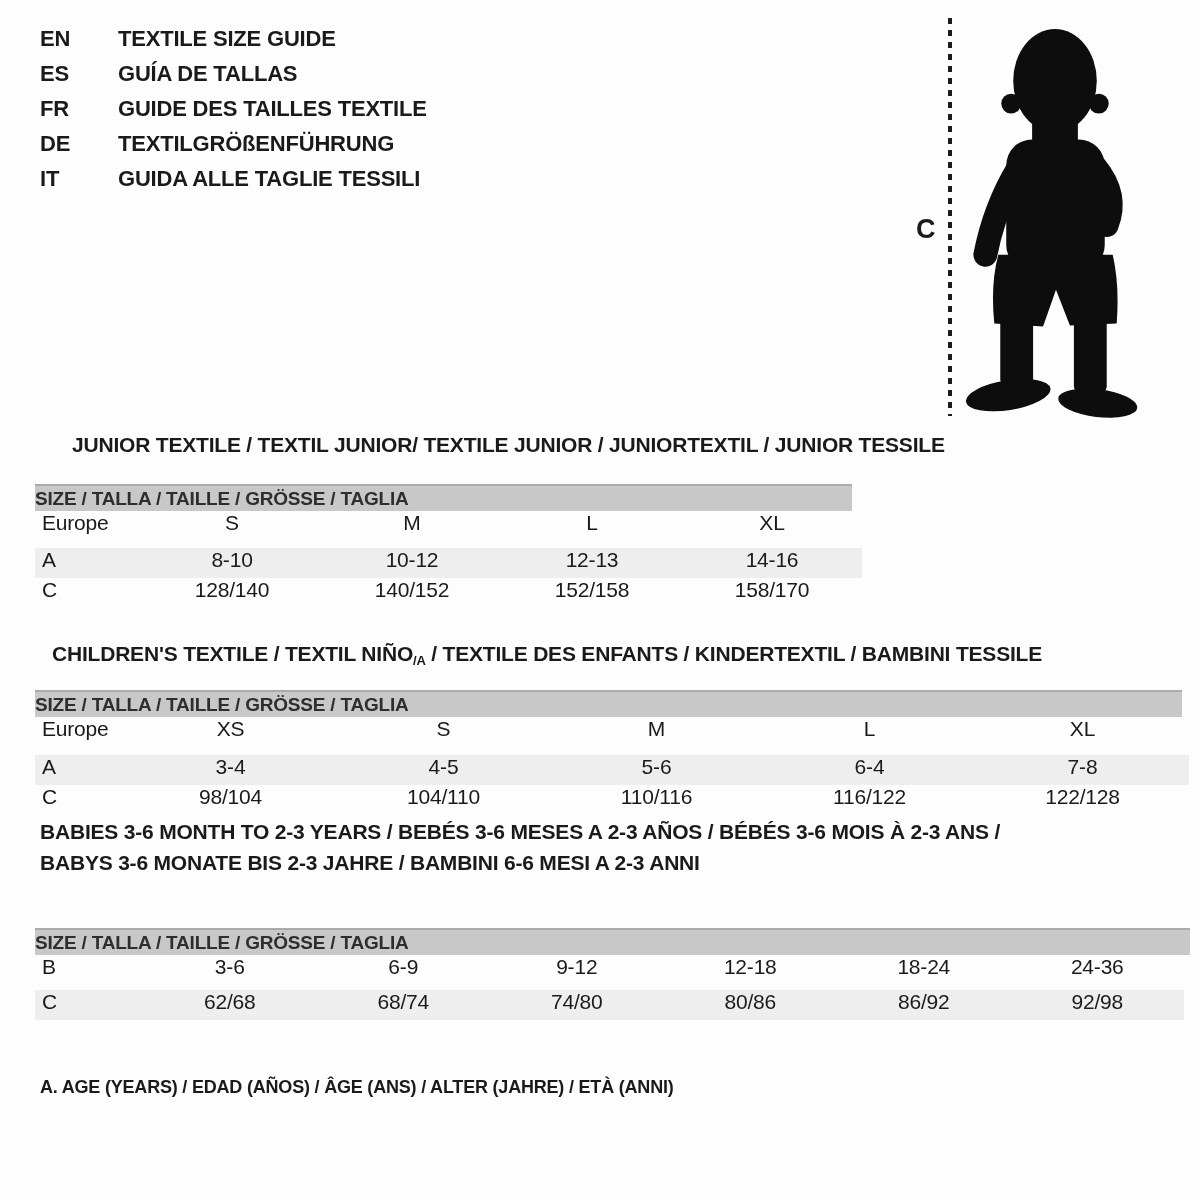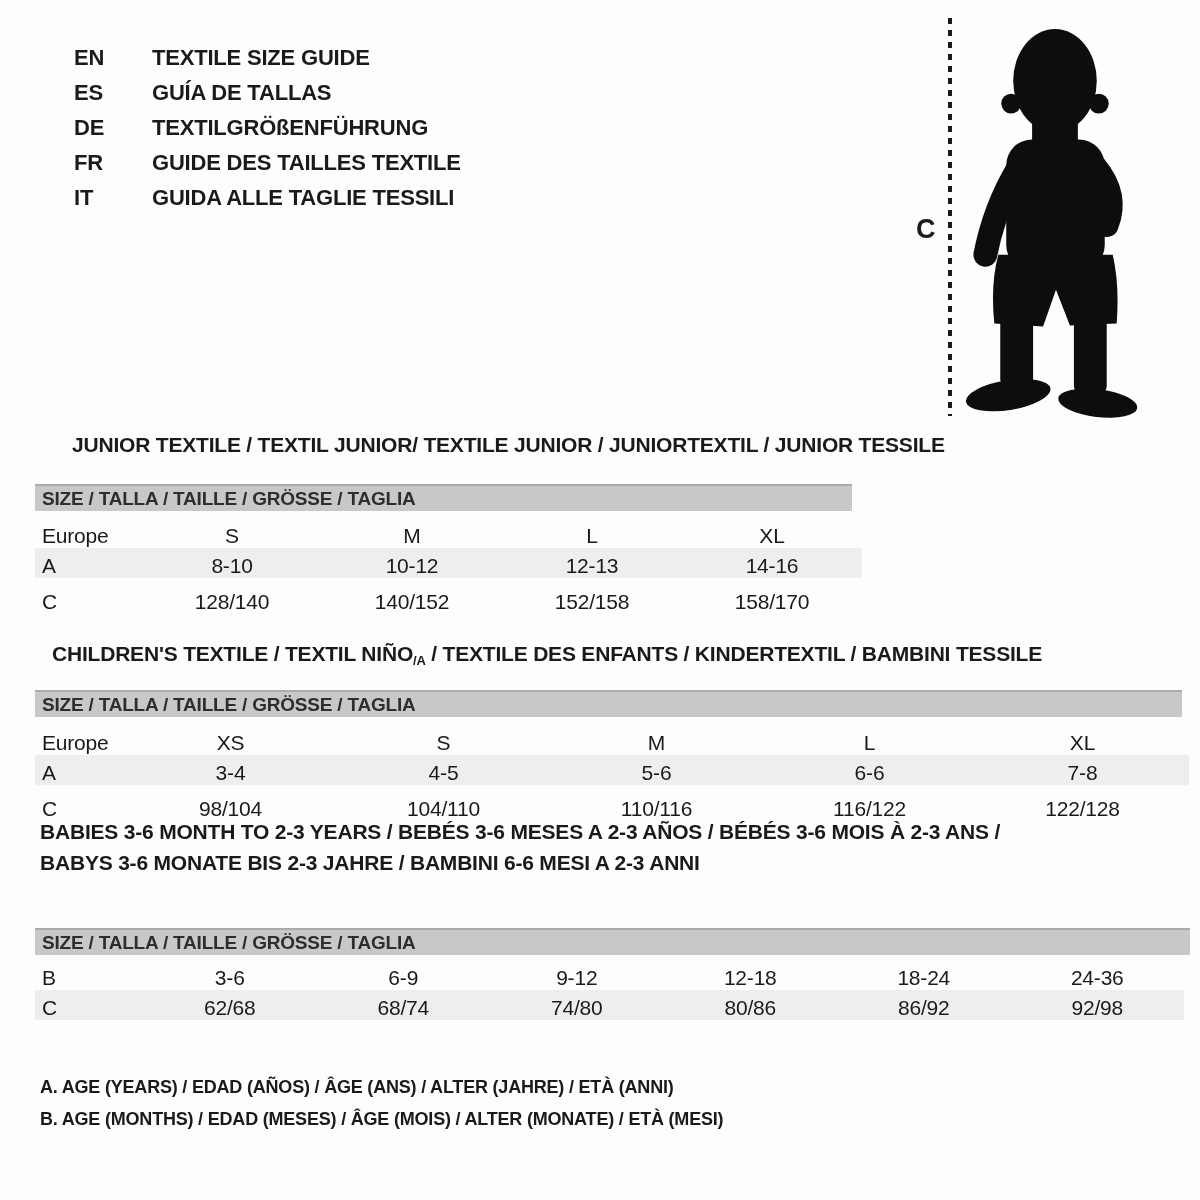--- a/index.html
+++ b/index.html
@@ -6,44 +6,44 @@
   html,body { background:#ffffff; }
   .canvas {
     position:relative; width:1200px; height:1200px;
     background:#fdfdfd; color:var(--ink,#1a1a1a);
     font-family:"Liberation Sans","DejaVu Sans",sans-serif;
     overflow:hidden;
   }
   .abs { position:absolute; }
 
   
-  .langs { left:40px; top:40px;margin-left:34px; }
+  .langs { left:40px; top:21px; }
   .lang-row { display:flex; height:35px; align-items:center;
               font-weight:700; font-size:22px; letter-spacing:-0.2px; white-space:nowrap; }
   .lang-code { width:78px; }
 
   
   .dash-line { left:948px; top:18px; width:4px; height:398px;
     background:repeating-linear-gradient(to bottom, var(--ink,#1a1a1a) 0 6px, transparent 6px 12px); }
   .c-label { left:916px; top:214px; font-size:27px; font-weight:700; }
   .figure-svg { left:958px; top:24px; width:190px; height:398px; color:var(--silhouette,#0d0d0d); }
 
   
   .sec-title { left:40px; font-size:21px; font-weight:700; letter-spacing:-0.2px; white-space:nowrap; }
   .two-line { line-height:31px; }
   .sub-a { font-size:13px; position:relative; top:4px; font-weight:700; }
 
   
   .bar { left:35px; height:27px; background:var(--header_bar,#c8c8c8);
          border-top:2px solid #ababab; display:flex; align-items:center;
-         padding-left:7px; font-size:19px; font-weight:700; color:#2e2e2e;
+         font-size:19px; font-weight:700; color:#2e2e2e;
          letter-spacing:-0.2px; white-space:nowrap; }
 
   
-  .trow { left:35px; display:flex; align-items:flex-end; font-size:21px; letter-spacing:-0.2px; }
+  .trow { left:35px; display:flex; align-items:flex-start; font-size:21px; letter-spacing:-0.2px; }
   .trow.stripe { background:var(--stripe,#eeeeee); }
   .tlabel { padding-left:7px; }
   .tcell { text-align:center; }
   .jun .tlabel { width:107px; } .jun .tcell { width:180px; }
   .chi .tlabel { width:89px;  } .chi .tcell { width:213px; }
   .bab .tlabel { width:108px; } .bab .tcell { width:173.5px; }
 
   
   .notes { left:40px; top:1072px; font-weight:700; font-size:18px;
            line-height:31.5px; letter-spacing:-0.2px; white-space:nowrap; }
@@ -56,26 +56,26 @@
   <div class="abs langs">
     <div class="lang-row">
       <span class="lang-code">EN</span>
       <span class="lang-title">TEXTILE SIZE GUIDE</span>
     </div>
     <div class="lang-row">
       <span class="lang-code">ES</span>
       <span class="lang-title">GUÍA DE TALLAS</span>
     </div>
     <div class="lang-row">
+      <span class="lang-code">FR</span>
+      <span class="lang-title">GUIDE DES TAILLES TEXTILE</span>
+    </div>
+    <div class="lang-row">
       <span class="lang-code">DE</span>
       <span class="lang-title">TEXTILGRÖßENFÜHRUNG</span>
-    </div>
-    <div class="lang-row">
-      <span class="lang-code">FR</span>
-      <span class="lang-title">GUIDE DES TAILLES TEXTILE</span>
     </div>
     <div class="lang-row">
       <span class="lang-code">IT</span>
       <span class="lang-title">GUIDA ALLE TAGLIE TESSILI</span>
     </div>
   </div>
 
   <div class="abs dash-line"></div>
   <div class="abs c-label">C</div>
   <svg class="abs figure-svg" viewBox="0 0 190 400" aria-hidden="true">
@@ -129,21 +129,21 @@
     <span class="tcell">S</span>
     <span class="tcell">M</span>
     <span class="tcell">L</span>
     <span class="tcell">XL</span>
   </div>
   <div class="abs trow chi stripe" style="top:755px; height:30px; width:1154px;">
     <span class="tlabel">A</span>
     <span class="tcell">3-4</span>
     <span class="tcell">4-5</span>
     <span class="tcell">5-6</span>
-    <span class="tcell">6-6</span>
+    <span class="tcell">6-4</span>
     <span class="tcell">7-8</span>
   </div>
   <div class="abs trow chi" style="top:785px; height:36px; width:1154px;">
     <span class="tlabel">C</span>
     <span class="tcell">98/104</span>
     <span class="tcell">104/110</span>
     <span class="tcell">110/116</span>
     <span class="tcell">116/122</span>
     <span class="tcell">122/128</span>
   </div>
@@ -169,16 +169,15 @@
     <span class="tcell">62/68</span>
     <span class="tcell">68/74</span>
     <span class="tcell">74/80</span>
     <span class="tcell">80/86</span>
     <span class="tcell">86/92</span>
     <span class="tcell">92/98</span>
   </div>
 
   <div class="abs notes">
     <div>A. AGE (YEARS) / EDAD (AÑOS) / ÂGE (ANS) / ALTER (JAHRE) / ETÀ (ANNI)</div>
-    <div>B. AGE (MONTHS) / EDAD (MESES) / ÂGE (MOIS) / ALTER (MONATE) / ETÀ (MESI)</div>
   </div>
 
 </div>
 
 </body></html>

